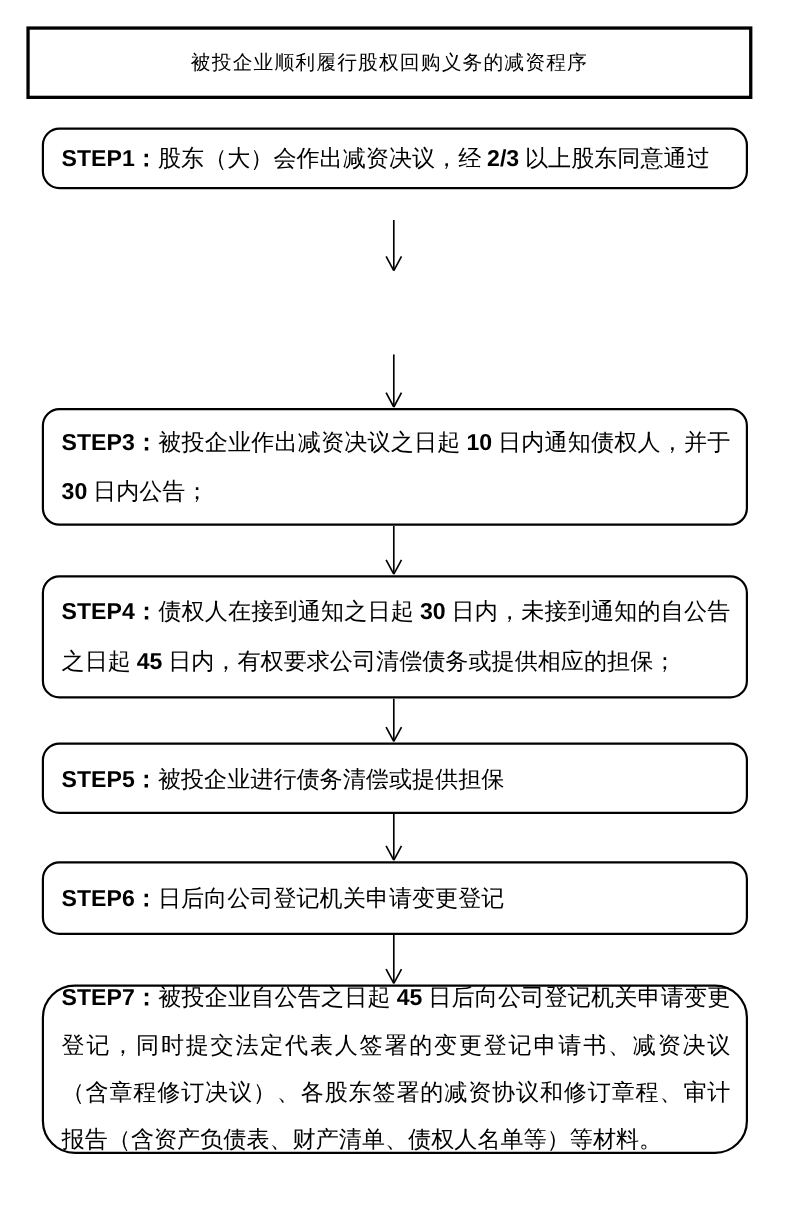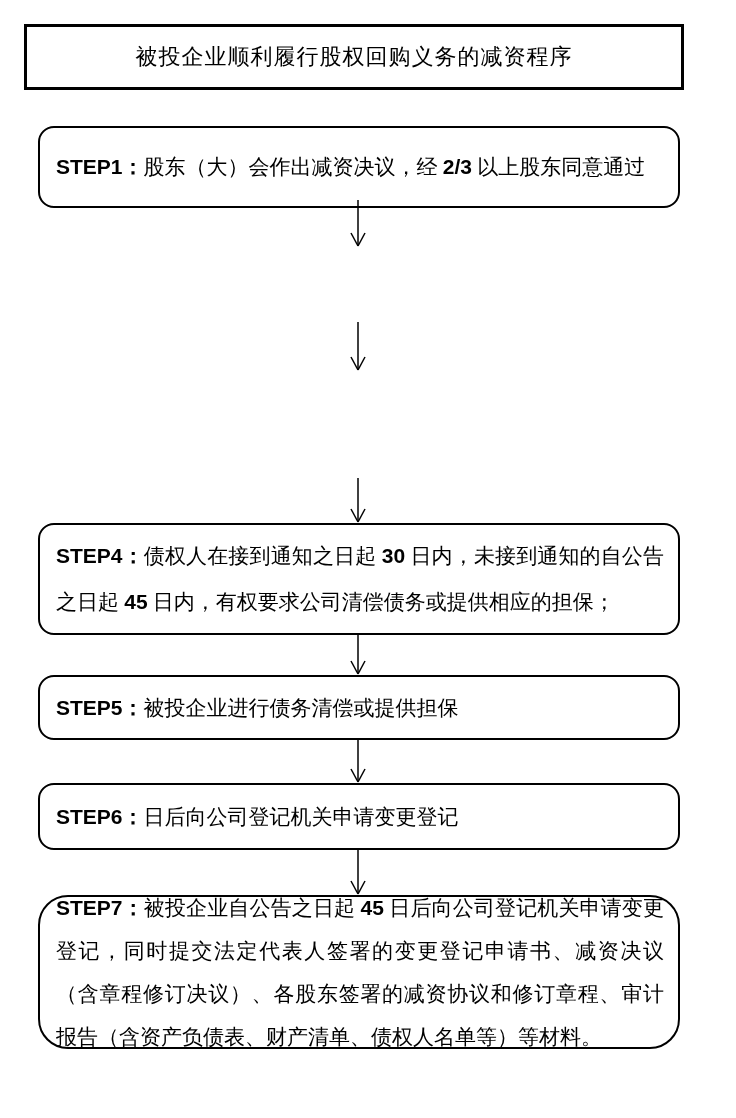--- a/index.html
+++ b/index.html
@@ -23,21 +23,21 @@
     top: 24px;
     width: 660px;
     height: 66px;
     border: 3px solid #000000;
     background: #ffffff;
     display: flex;
     align-items: center;
     justify-content: center;
   }
   .title-text {
-    font-size: 22px;
+    font-size: 18px;
     letter-spacing: 1px;
     text-align: center;
   }
   .step-box {
     position: absolute;
     box-sizing: border-box;
     left: 38px;
     width: 642px;
     border: 2px solid #000000;
     border-radius: 16px;
@@ -47,21 +47,21 @@
   }
   .step-text {
     width: 100%;
     font-size: 21px;
     padding: 0 14px 0 16px;
   }
   .ml .step-text {
     line-height: 45px;
     text-align: justify;
   }
-  #s1 { top: 126px;  height: 82px;  }
+  #s1 { top: 116px;  height: 56px;  }
   #s2 { top: 247px;  height: 75px;  }
   #s3 { top: 371px;  height: 107px; }
   #s4 { top: 523px;  height: 112px; }
   #s5 { top: 675px;  height: 65px; align-items: center;  }
   #s6 { top: 783px;  height: 67px;  }
   #s7 { top: 895px;  height: 154px; border-radius: 30px; align-items: center; }
   #s7 .step-text { line-height: 43px; }
   .b {
     font-family: "Liberation Sans", "DejaVu Sans", sans-serif;
     font-weight: 700;
@@ -98,20 +98,23 @@
     <line x1="19" y1="33" x2="12" y2="46" stroke="#000" stroke-width="1.5"></line>
   </svg>
 
 
   <svg class="arrow" id="a2" viewBox="0 0 24 49">
     <line x1="12" y1="0" x2="12" y2="47" stroke="#000" stroke-width="1.5"></line>
     <line x1="5" y1="35" x2="12" y2="48" stroke="#000" stroke-width="1.5"></line>
     <line x1="19" y1="35" x2="12" y2="48" stroke="#000" stroke-width="1.5"></line>
   </svg>
 
+  <div class="step-box ml" id="s3">
+    <div class="step-text"><span class="b">STEP3：</span><span>被投企业作出减资决议之日起 </span><span class="b">10</span><span> 日内通知债权人，并于 </span><span class="b">30</span><span> 日内公告；</span></div>
+  </div>
 
   <svg class="arrow" id="a3" viewBox="0 0 24 45">
     <line x1="12" y1="0" x2="12" y2="43" stroke="#000" stroke-width="1.5"></line>
     <line x1="5" y1="31" x2="12" y2="44" stroke="#000" stroke-width="1.5"></line>
     <line x1="19" y1="31" x2="12" y2="44" stroke="#000" stroke-width="1.5"></line>
   </svg>
 
   <div class="step-box ml" id="s4">
     <div class="step-text"><span class="b">STEP4：</span><span>债权人在接到通知之日起 </span><span class="b">30</span><span> 日内，未接到通知的自公告之日起 </span><span class="b">45</span><span> 日内，有权要求公司清偿债务或提供相应的担保；</span></div>
   </div>

